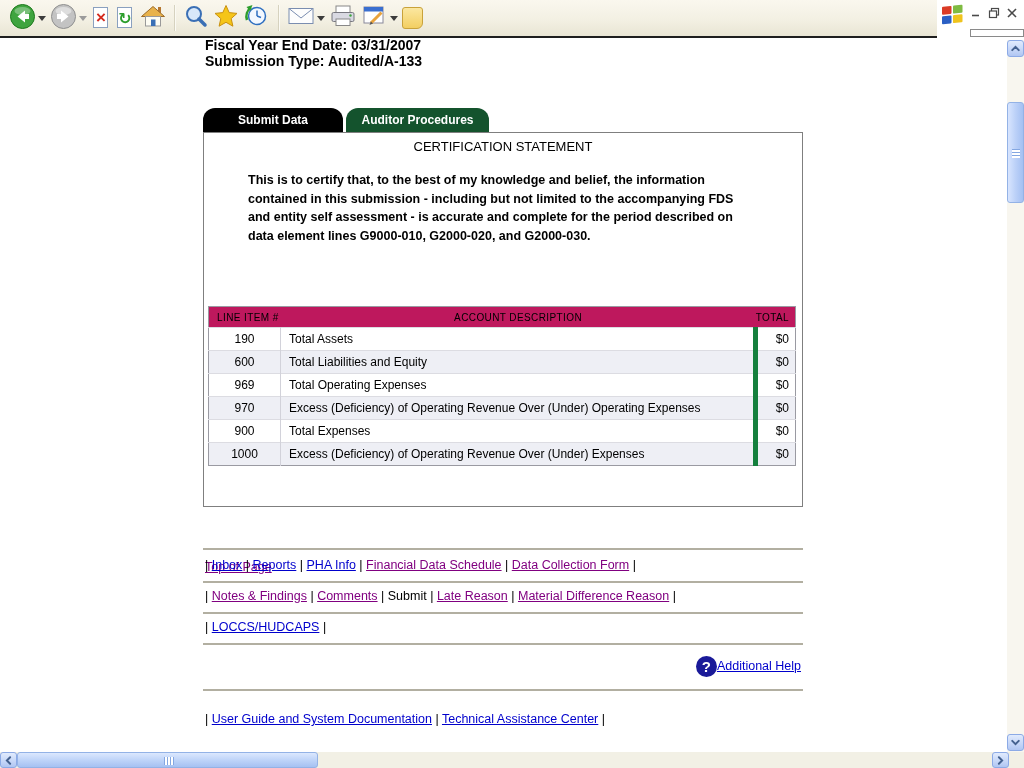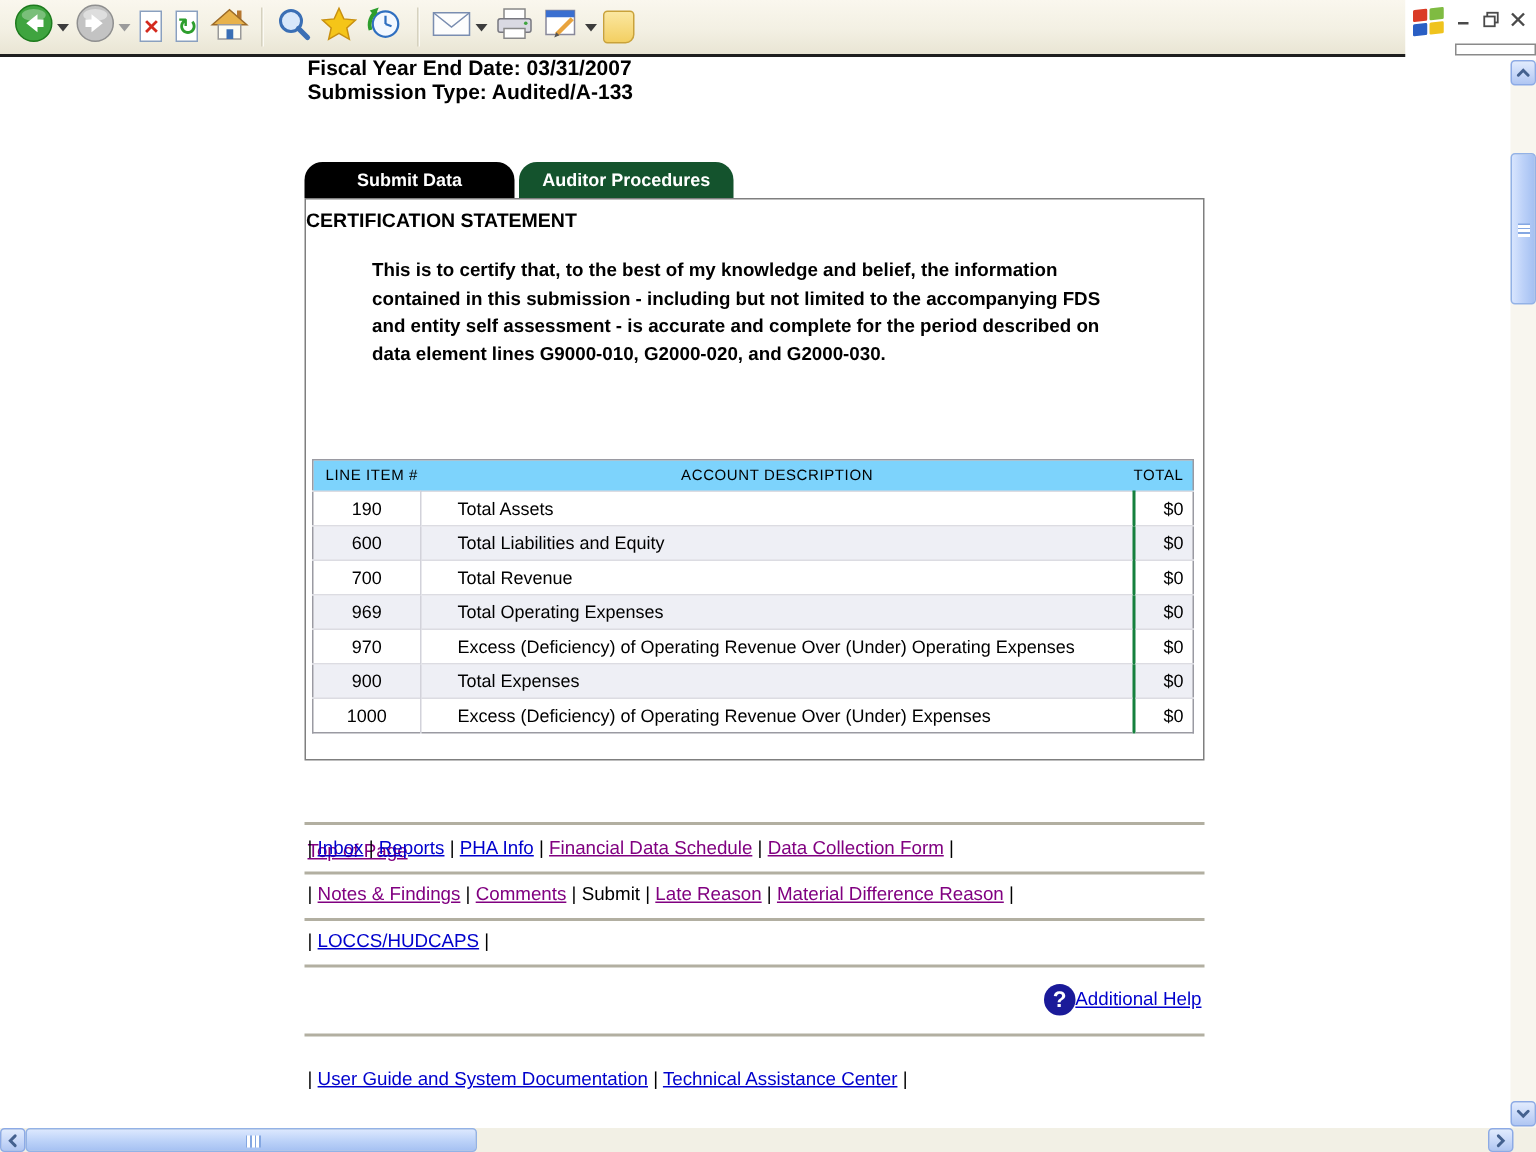--- a/index.html
+++ b/index.html
@@ -63,37 +63,37 @@
   .hdrline.l2 { top:53px; }
 
   .tabs { position:absolute; left:0; top:108px; display:flex; gap:3px; }
   .tab { height:24px; display:flex; align-items:center; justify-content:center;
          border-radius:12px 12px 0 0; font-size:12px; font-weight:bold; color:#fff; }
   .tab.active { width:140px; background:#000; }
   .tab.inactive { width:143px; background:#14532d; }
 
   .mainbox { position:absolute; left:0; top:132px; width:600px; height:375px;
              border:1px solid #7f7f7f; background:#fff; }
-  .cert-title { position:absolute; left:0; top:6px; width:100%; text-align:left;
-                font-size:13px; font-weight:bold; }
+  .cert-title { position:absolute; left:0; top:6px; width:100%; text-align:center;
+                font-size:13px; font-weight:normal; }
   .cert-p { position:absolute; left:44px; width:500px; font-size:12.5px; font-weight:bold; line-height:18.5px; }
   .cert-p.p1 { top:38px; }
   .cert-p.p2 { top:120px; }
 
   .fintable { position:absolute; left:4px; top:173px; width:588px;
               border-collapse:collapse; border:1px solid #9a9aa2; }
-  .fintable th { background:#7dd3fc; height:21px; font-size:10px; font-weight:normal;
+  .fintable th { background:#be185d; height:21px; font-size:10px; font-weight:normal;
                  letter-spacing:.4px; color:#000; white-space:nowrap; }
   .fintable th.h-line { width:72px; text-align:left; padding-left:8px; }
   .fintable th.h-desc { width:479px; text-align:center; }
   .fintable th.h-total { width:37px; text-align:right; padding-right:6px; }
   .fintable td { height:23px; font-size:12px; border-top:1px solid #dcdce2; }
   .fintable tbody tr:nth-child(even) { background:#eeeff5; }
   .fintable td.cell-line-item { text-align:center; border-right:1px solid #d2d2da; }
-  .fintable td.cell-description { padding-left:24px; border-right:2px solid #15803d; }
+  .fintable td.cell-description { padding-left:8px; border-right:5px solid #15803d; }
   .fintable td.cell-total { text-align:right; padding-right:6px; }
 
   .lk { text-decoration:underline; }
   .lk-new { color:#0000cc; }
   .lk-visited { color:#800080; }
   .lk-current { color:#000; }
   .toplink { position:absolute; left:2px; top:528px; font-size:12.5px;margin-top:32px; }
   .rule { position:absolute; left:0; width:600px; height:2px; background:#b2afa1; }
   .linkrow { position:absolute; left:2px; font-size:12.5px; color:#000; white-space:nowrap; }
 
@@ -315,25 +315,20 @@
               <td class="cell-line-item">190</td>
               <td class="cell-description">Total Assets</td>
               <td class="cell-total">$0</td>
             </tr>
             <tr>
               <td class="cell-line-item">600</td>
               <td class="cell-description">Total Liabilities and Equity</td>
               <td class="cell-total">$0</td>
             </tr>
             <tr>
-              <td class="cell-line-item">700</td>
-              <td class="cell-description">Total Revenue</td>
-              <td class="cell-total">$0</td>
-            </tr>
-            <tr>
               <td class="cell-line-item">969</td>
               <td class="cell-description">Total Operating Expenses</td>
               <td class="cell-total">$0</td>
             </tr>
             <tr>
               <td class="cell-line-item">970</td>
               <td class="cell-description">Excess (Deficiency) of Operating Revenue Over (Under) Operating Expenses</td>
               <td class="cell-total">$0</td>
             </tr>
             <tr>

